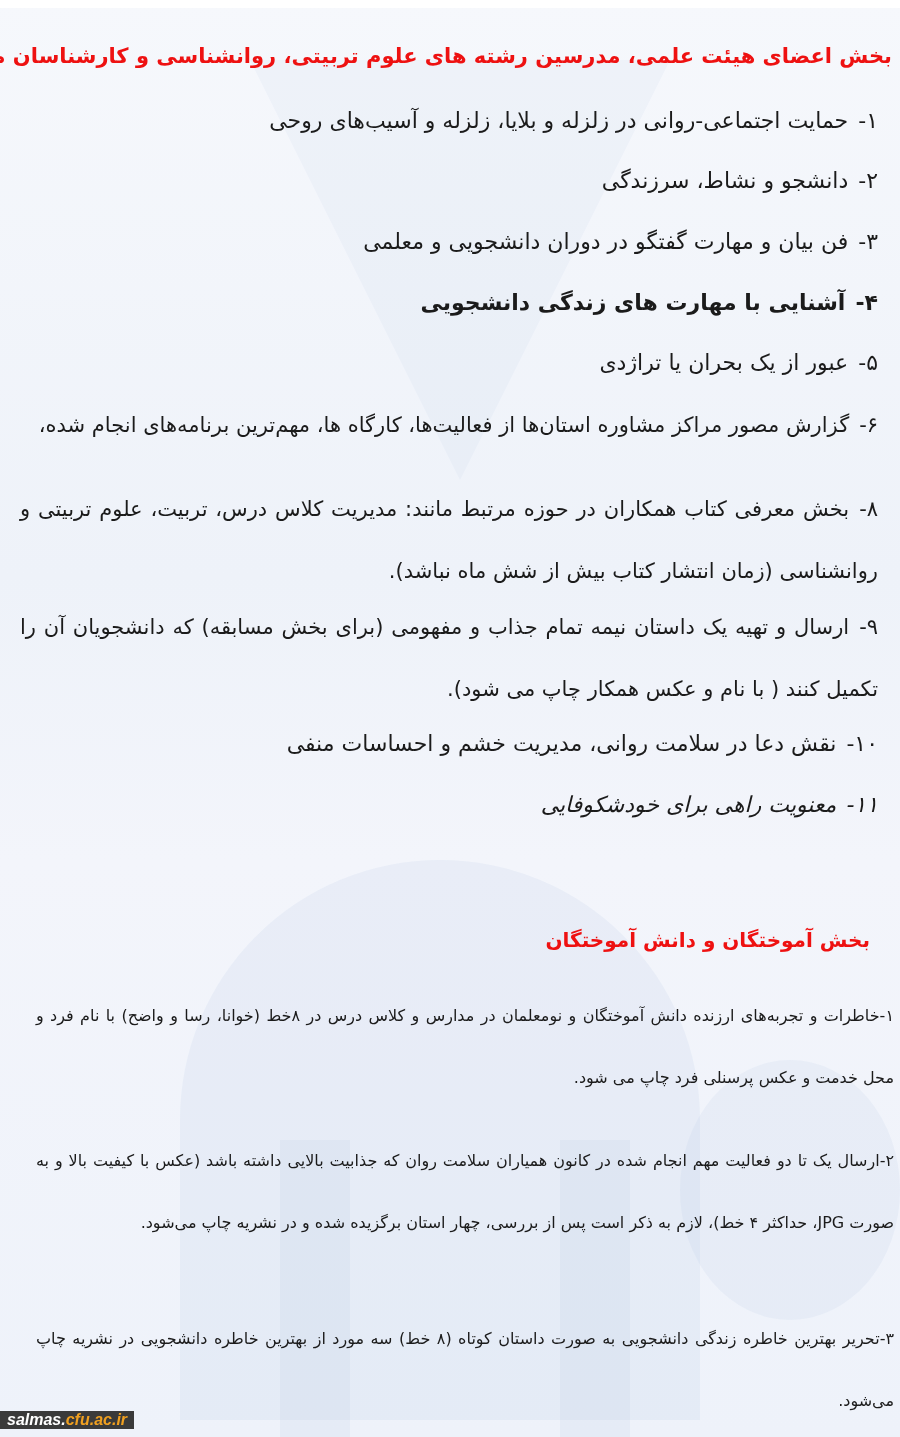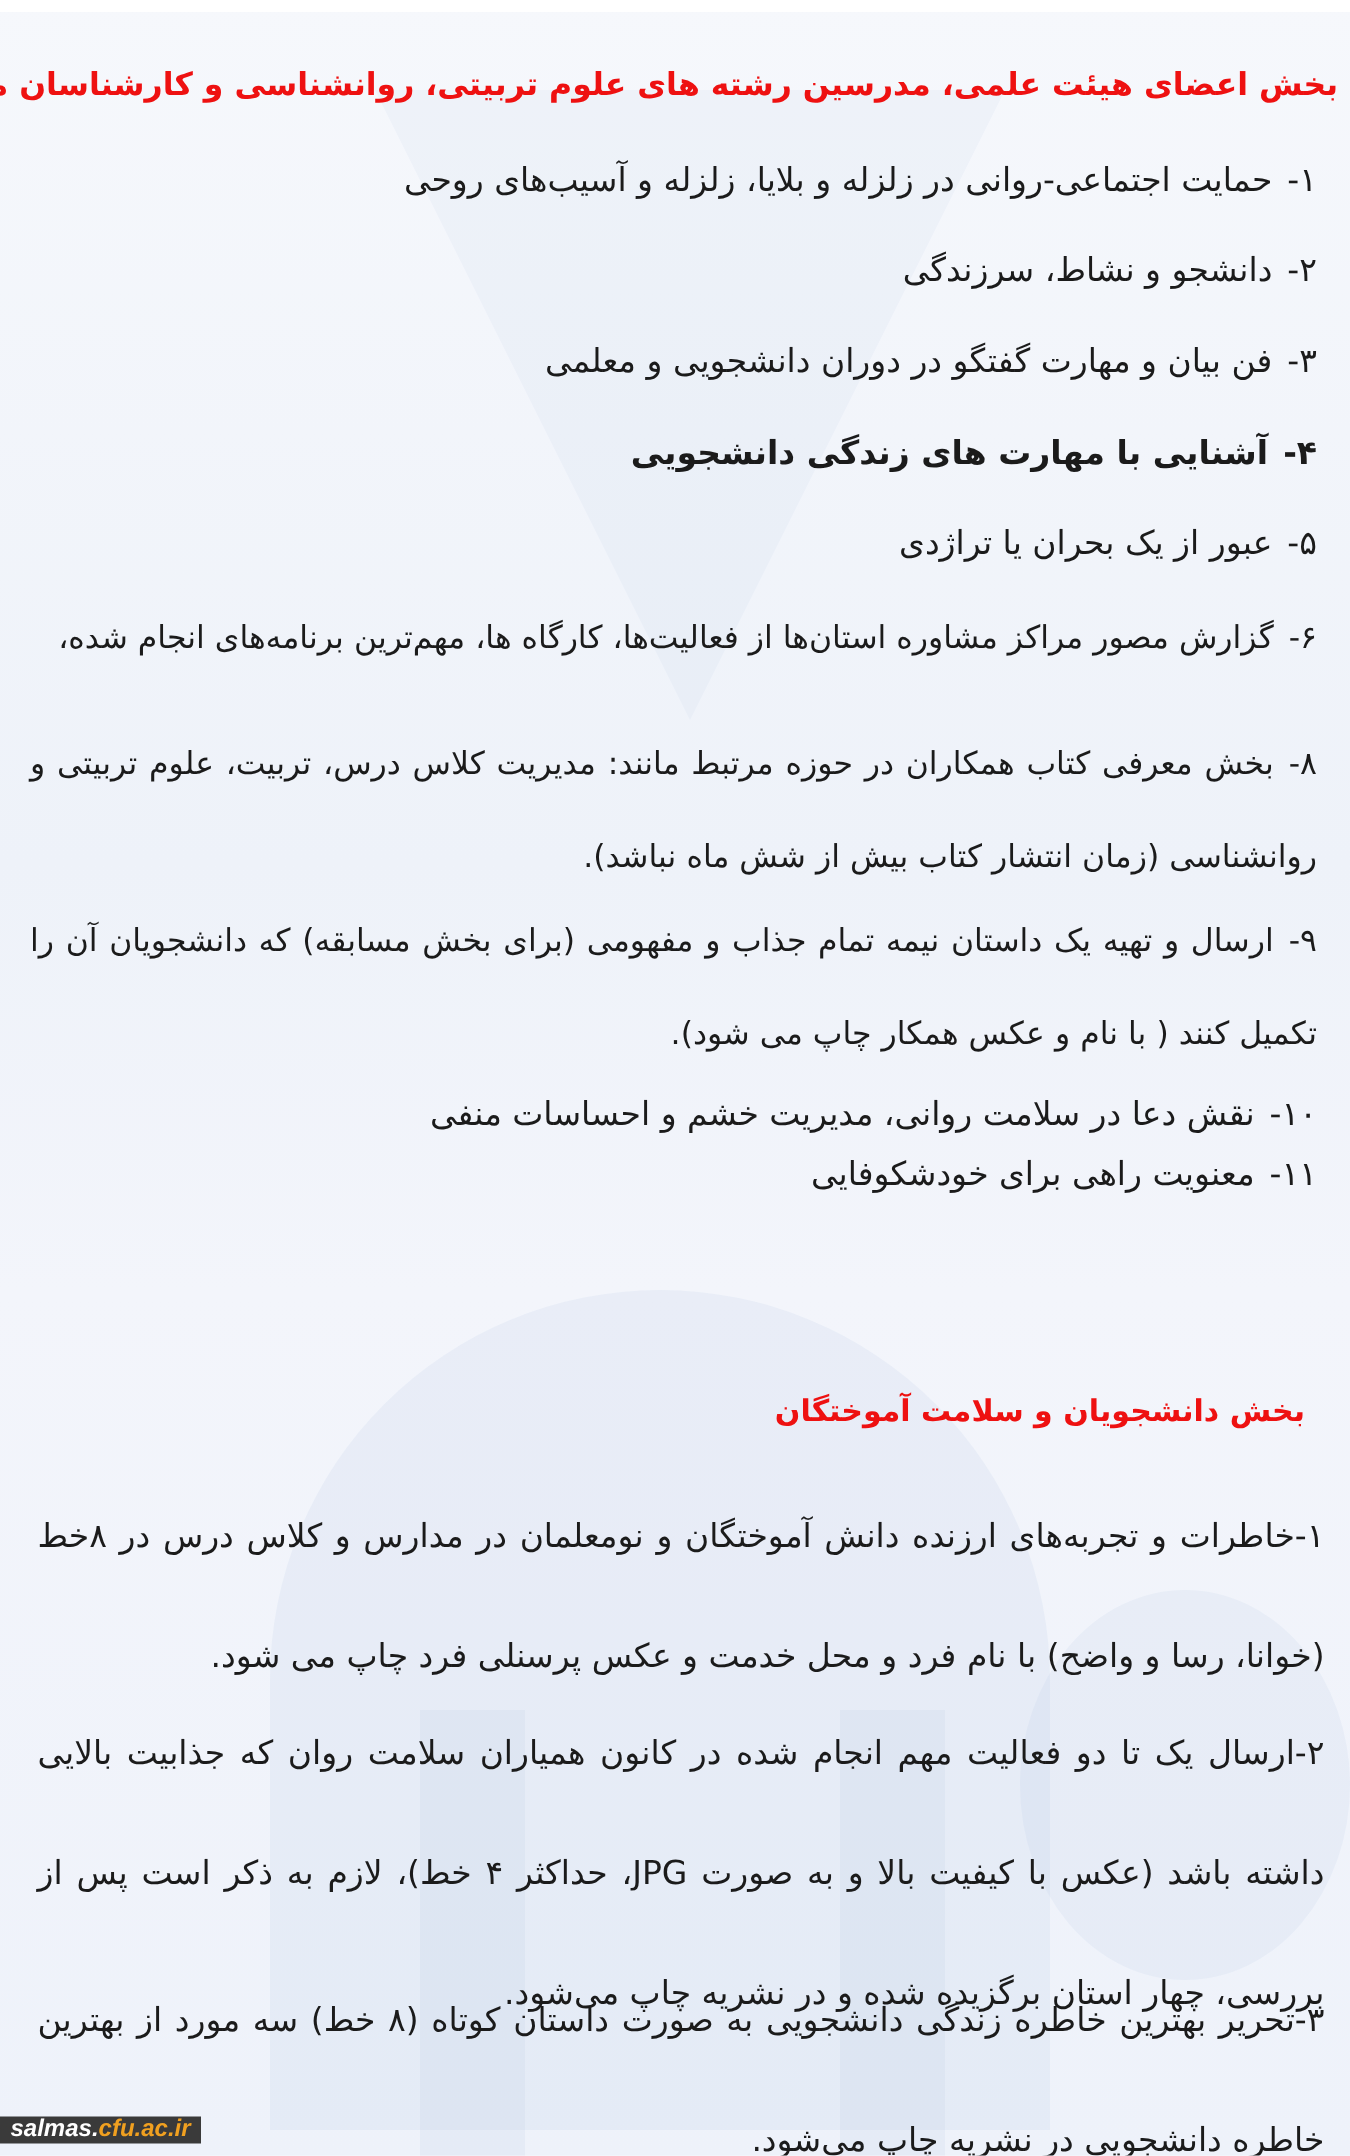--- a/index.html
+++ b/index.html
@@ -85,25 +85,25 @@
       margin-left: 10px;
     }
     .item.wrap {
       white-space: normal;
       width: 858px;
       text-align: justify;
       text-align-last: right;
     }
     .para {
       position: absolute;
-      right: 17px;
+      right: 6px;
       width: 858px;
       direction: rtl;
-      font-size: 22px;
-      line-height: 80px;
+      font-size: 16px;
+      line-height: 62px;
       text-align: justify;
       text-align-last: right;
       color: #1b1b1b;
     }
 
     .badge {
       position: absolute;
       left: 0; top: 1411px;
       height: 18px;
       padding: 0 7px;
@@ -153,25 +153,25 @@
     </div>
     <div class="item wrap" style="top:478px; line-height:62px; font-size:21px;">
       <span class="num">۸-</span><span>بخش معرفی کتاب همکاران در حوزه مرتبط مانند: مدیریت کلاس درس، تربیت، علوم تربیتی و روانشناسی (زمان انتشار کتاب بیش از شش ماه نباشد).</span>
     </div>
     <div class="item wrap" style="top:596px; line-height:62px; font-size:21px;margin-left:29px;">
       <span class="num">۹-</span><span>ارسال و تهیه یک داستان نیمه تمام جذاب و مفهومی (برای بخش مسابقه) که دانشجویان آن را تکمیل کنند ( با نام و عکس همکار چاپ می شود).</span>
     </div>
     <div class="item" style="top:715px;">
       <span class="num">۱۰-</span><span>نقش دعا در سلامت روانی، مدیریت خشم و احساسات منفی</span>
     </div>
-    <div class="item" style="top:755px;">
+    <div class="item" style="top:776px;font-style:italic;">
       <span class="num">۱۱-</span><span>معنویت راهی برای خودشکوفایی</span>
     </div>
 
-    <div class="heading heading-2">بخش دانشجویان و سلامت آموختگان</div>
+    <div class="heading heading-2">بخش آموختگان و دانش آموختگان</div>
 
     <div class="para" style="top:985px;">۱-خاطرات و تجربه‌های ارزنده دانش آموختگان و نومعلمان در مدارس و کلاس درس در ۸خط (خوانا، رسا و واضح) با نام  فرد و محل خدمت و عکس پرسنلی فرد چاپ می شود.</div>
     <div class="para" style="top:1130px;">۲-ارسال یک تا دو فعالیت مهم انجام شده در کانون همیاران سلامت روان که جذابیت بالایی داشته باشد (عکس با کیفیت بالا و به صورت JPG، حداکثر ۴ خط)، لازم به ذکر است پس از بررسی، چهار استان برگزیده شده و در نشریه چاپ می‌شود.</div>
     <div class="para" style="top:1308px;">۳-تحریر بهترین خاطره زندگی دانشجویی به صورت داستان کوتاه (۸ خط) سه مورد از بهترین خاطره دانشجویی در نشریه چاپ می‌شود.</div>
   </div>
 
   <div class="badge">
     <span class="b1">salmas.</span><span class="b2">cfu.ac.ir</span>
   </div>
 </div>

